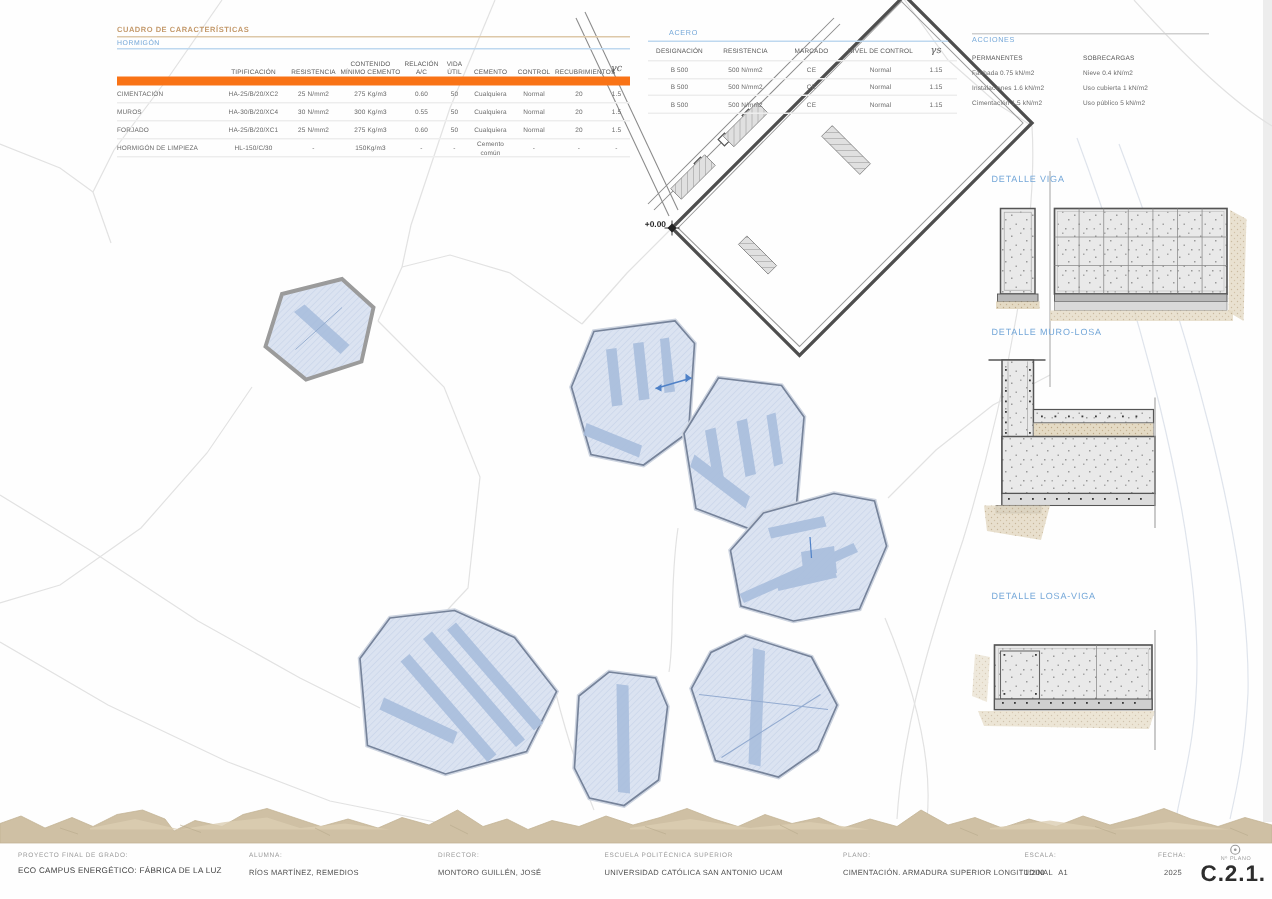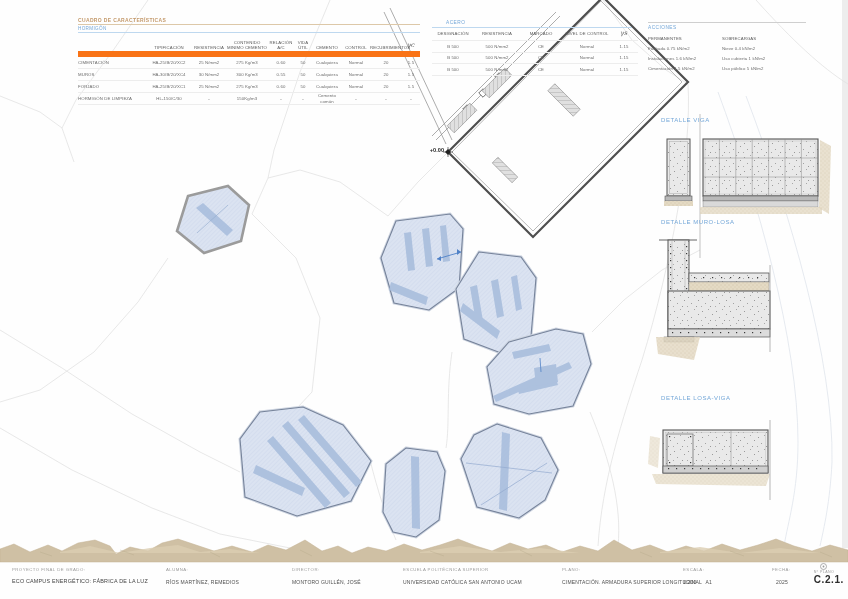--- a/index.html
+++ b/index.html
@@ -48,21 +48,21 @@
   .detail-label{position:absolute;font-size:6px;color:#74a7d8;letter-spacing:.55px;z-index:3}
   .level{position:absolute;left:402px;top:147px;width:42px;text-align:right;
          font-size:5.6px;font-weight:bold;color:#1f1f1f;z-index:3}
 
   
   .tbl-label{position:absolute;font-size:4.3px;color:#9b9b9b;letter-spacing:.45px;z-index:4}
   .tbl-value{position:absolute;font-size:5px;color:#4f4f4f;letter-spacing:.2px;z-index:4}
   .tbl-value.big{font-size:5.4px;color:#3f3f3f}
   .scale-wrap{display:flex;gap:9px}
   .sheet-num{position:absolute;left:798px;top:574px;width:46px;text-align:right;
-             font-size:10px;font-weight:bold;color:#2d2d2d;letter-spacing:.6px;z-index:4}
+             font-size:15px;font-weight:bold;color:#2d2d2d;letter-spacing:.6px;z-index:4}
   .num-label{position:absolute;left:804px;top:570px;width:40px;text-align:center;
              font-size:3.6px;color:#9b9b9b;letter-spacing:.4px;z-index:4}
   .num-icon{position:absolute;left:819px;top:562px;z-index:4}
 </style>
 </head>
 <body>
 
 <div class="sheet">
 
   <svg class="plan" width="848" height="599" viewBox="0 0 848 599">

